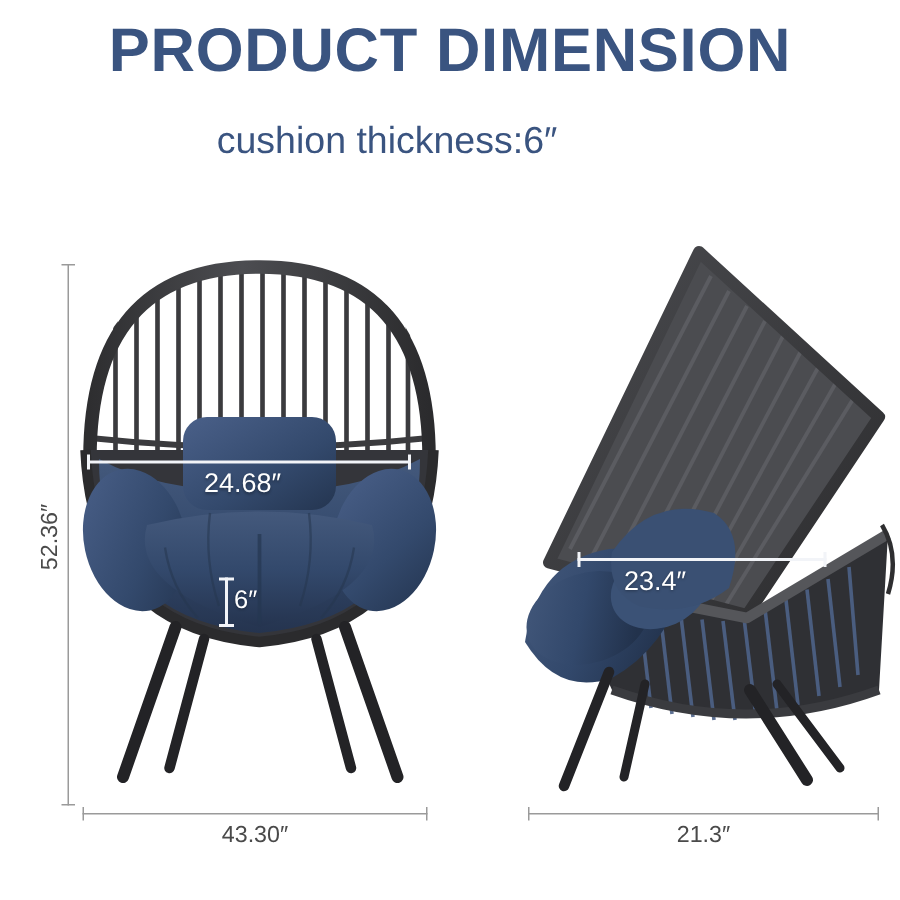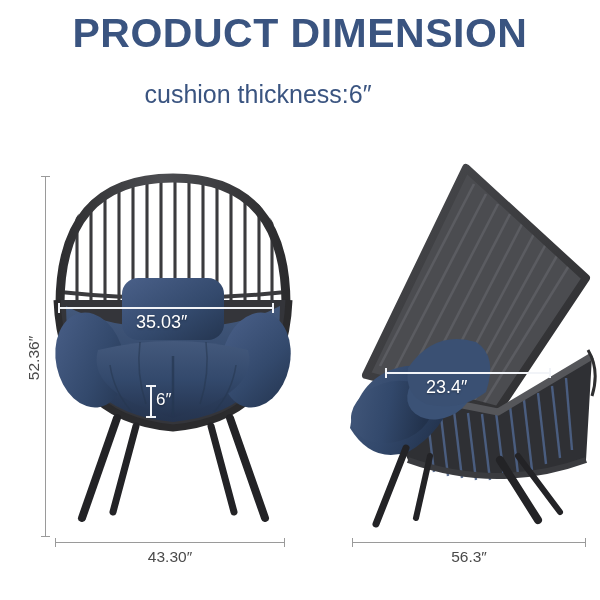--- a/index.html
+++ b/index.html
@@ -226,30 +226,30 @@
 
     <g stroke="#232326" stroke-linecap="round" fill="none">
       <line x1="58" y1="288" x2="28" y2="364" stroke-width="7"></line>
       <line x1="82" y1="296" x2="68" y2="358" stroke-width="6"></line>
       <line x1="152" y1="300" x2="190" y2="360" stroke-width="8"></line>
       <line x1="170" y1="296" x2="212" y2="352" stroke-width="6"></line>
     </g>
   </svg>
 
   <div class="wdim" style="left:58px;top:307px;width:216px;"></div>
-  <div class="wlabel" style="left:136px;top:312px;">35.03″</div>
+  <div class="wlabel" style="left:136px;top:312px;">24.68″</div>
 
   <div class="wdim-v" style="left:150px;top:385px;height:33px;"></div>
   <div class="wlabel small" style="left:156px;top:390px;">6″</div>
 
   <div class="wdim" style="left:385px;top:372px;width:166px;"></div>
-  <div class="wlabel" style="left:426px;top:377px;">23.4″</div>
+  <div class="wlabel" style="left:416px;top:377px;">23.4″</div>
 
   <div class="dim-v" style="left:45px;top:176px;height:361px;"></div>
   <div class="dim-label rot" style="left:-3px;top:349px;width:74px;text-align:center;">52.36″</div>
 
   <div class="dim-h" style="left:55px;top:542px;width:230px;"></div>
   <div class="dim-label" style="left:55px;top:548px;width:230px;text-align:center;">43.30″</div>
 
   <div class="dim-h" style="left:352px;top:542px;width:234px;"></div>
-  <div class="dim-label" style="left:352px;top:548px;width:234px;text-align:center;">56.3″</div>
+  <div class="dim-label" style="left:352px;top:548px;width:234px;text-align:center;">21.3″</div>
 
 </div>
 
 </body></html>

